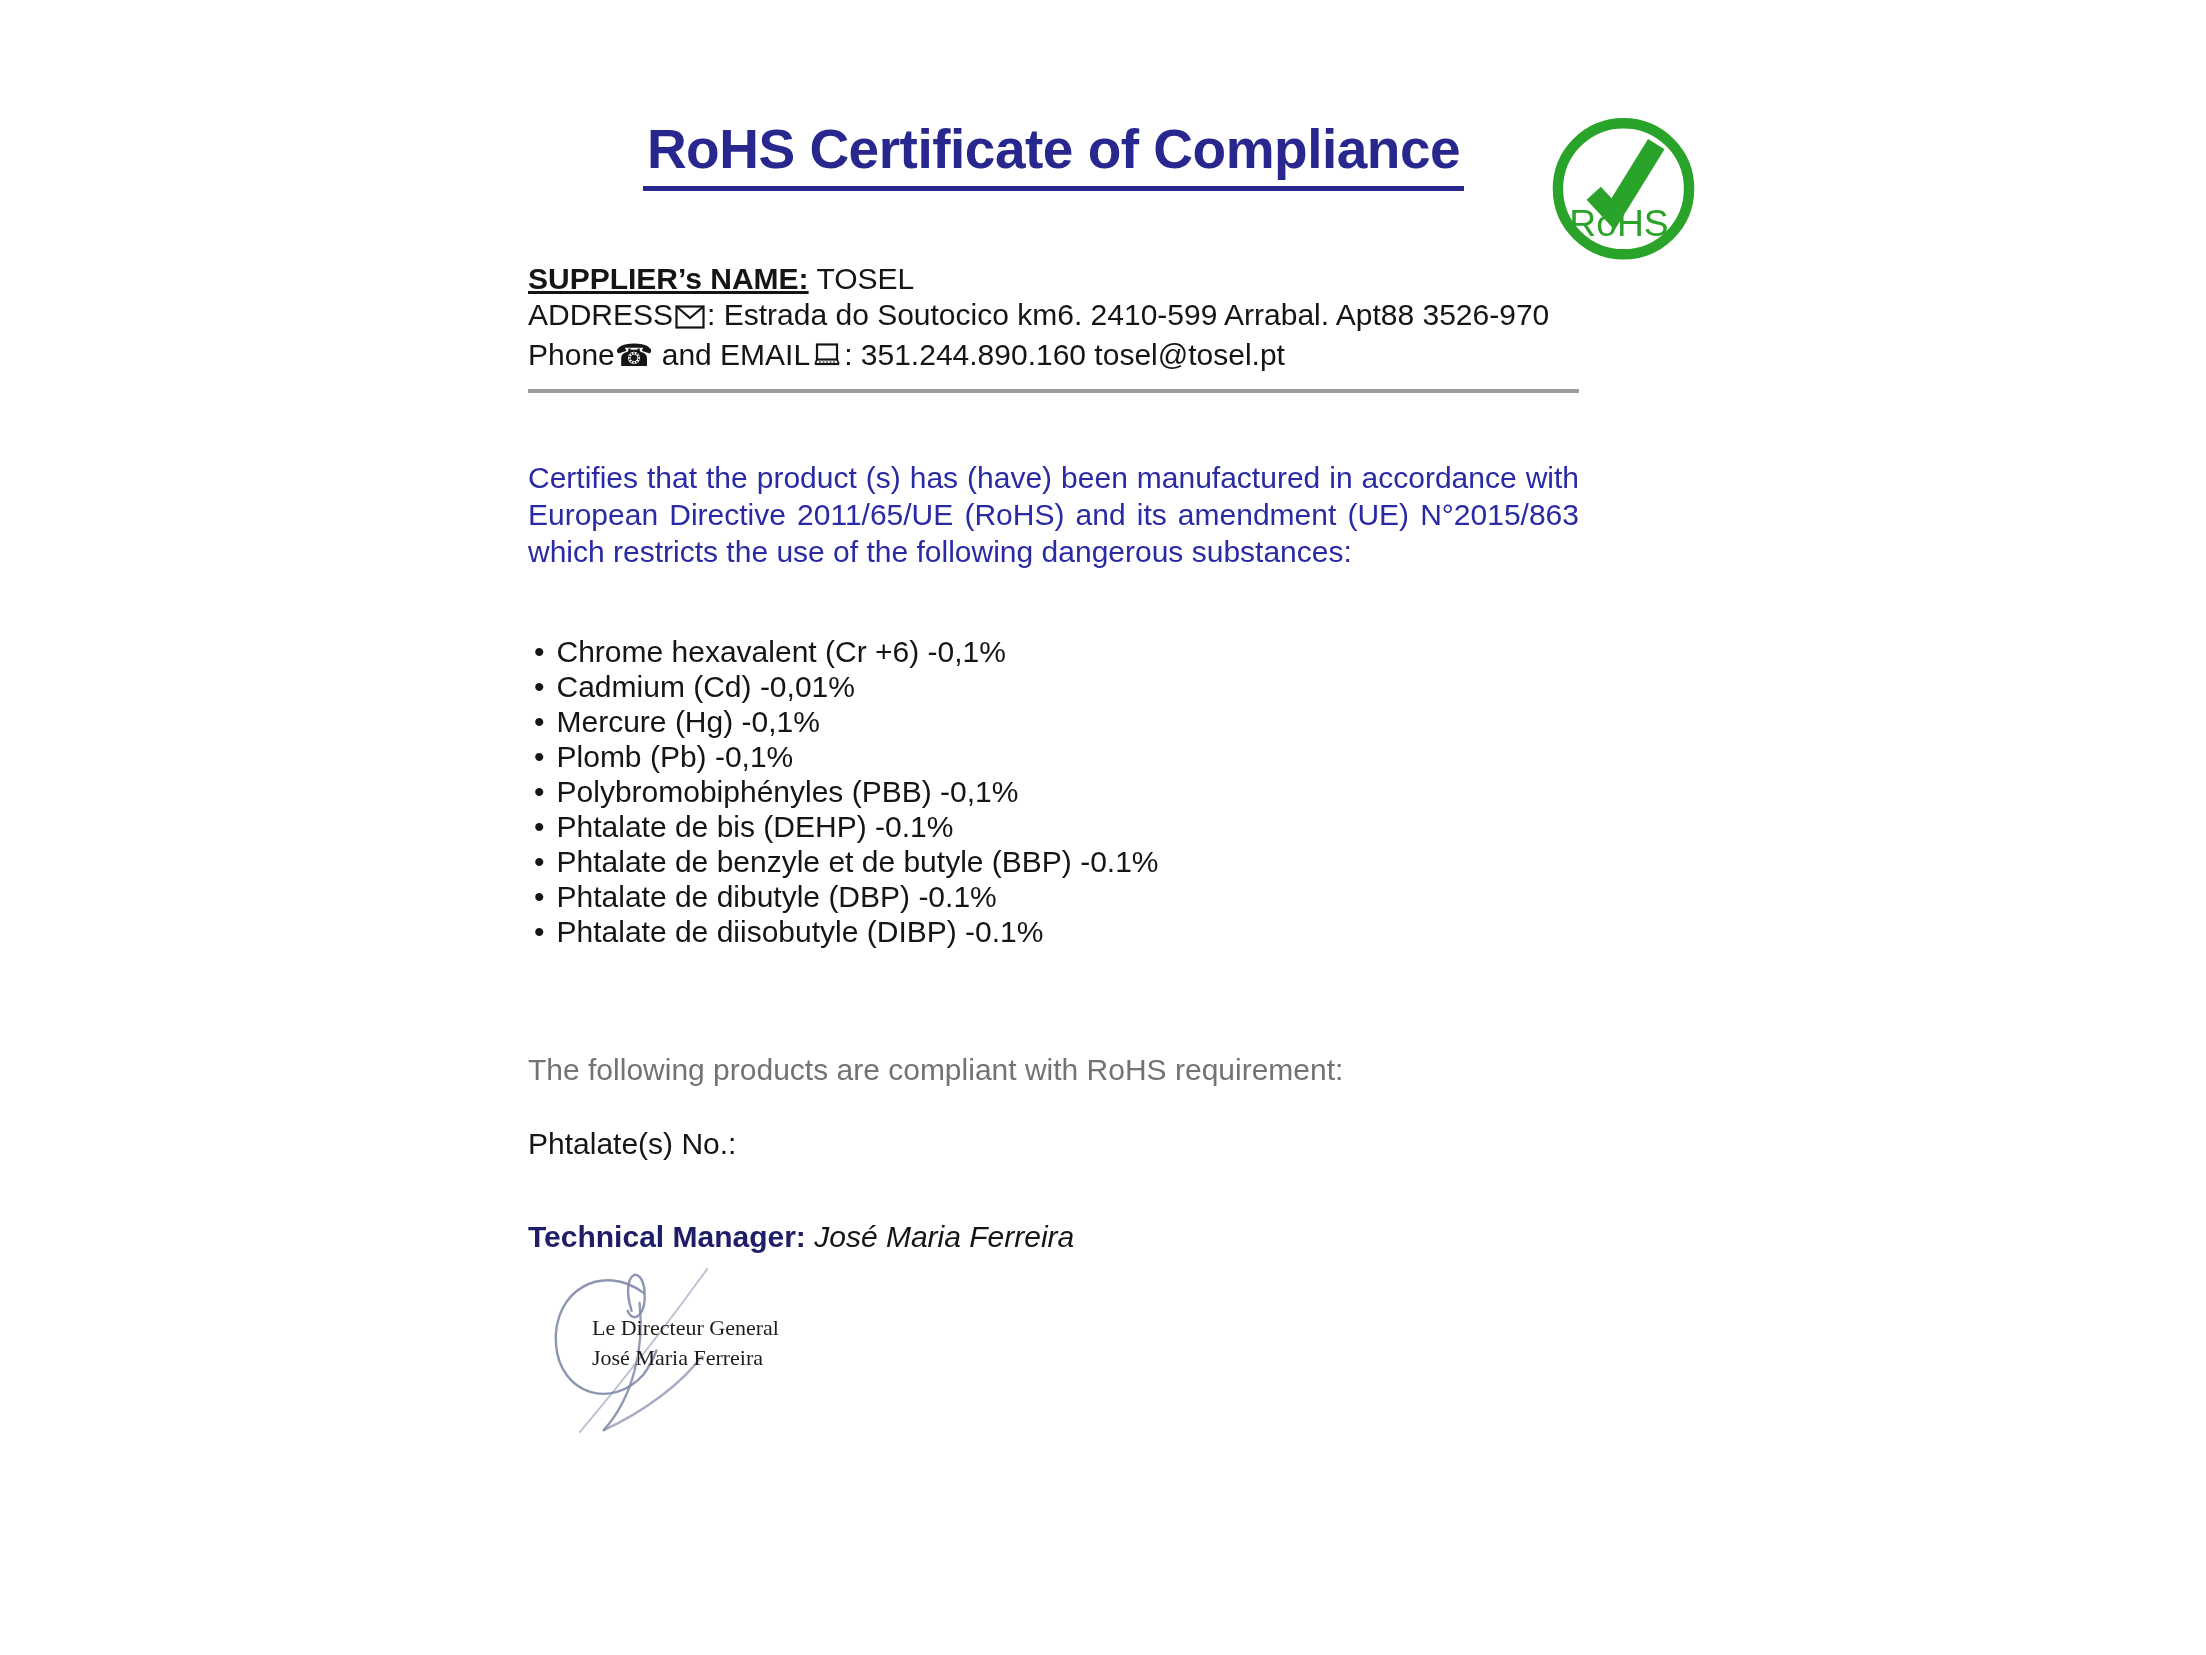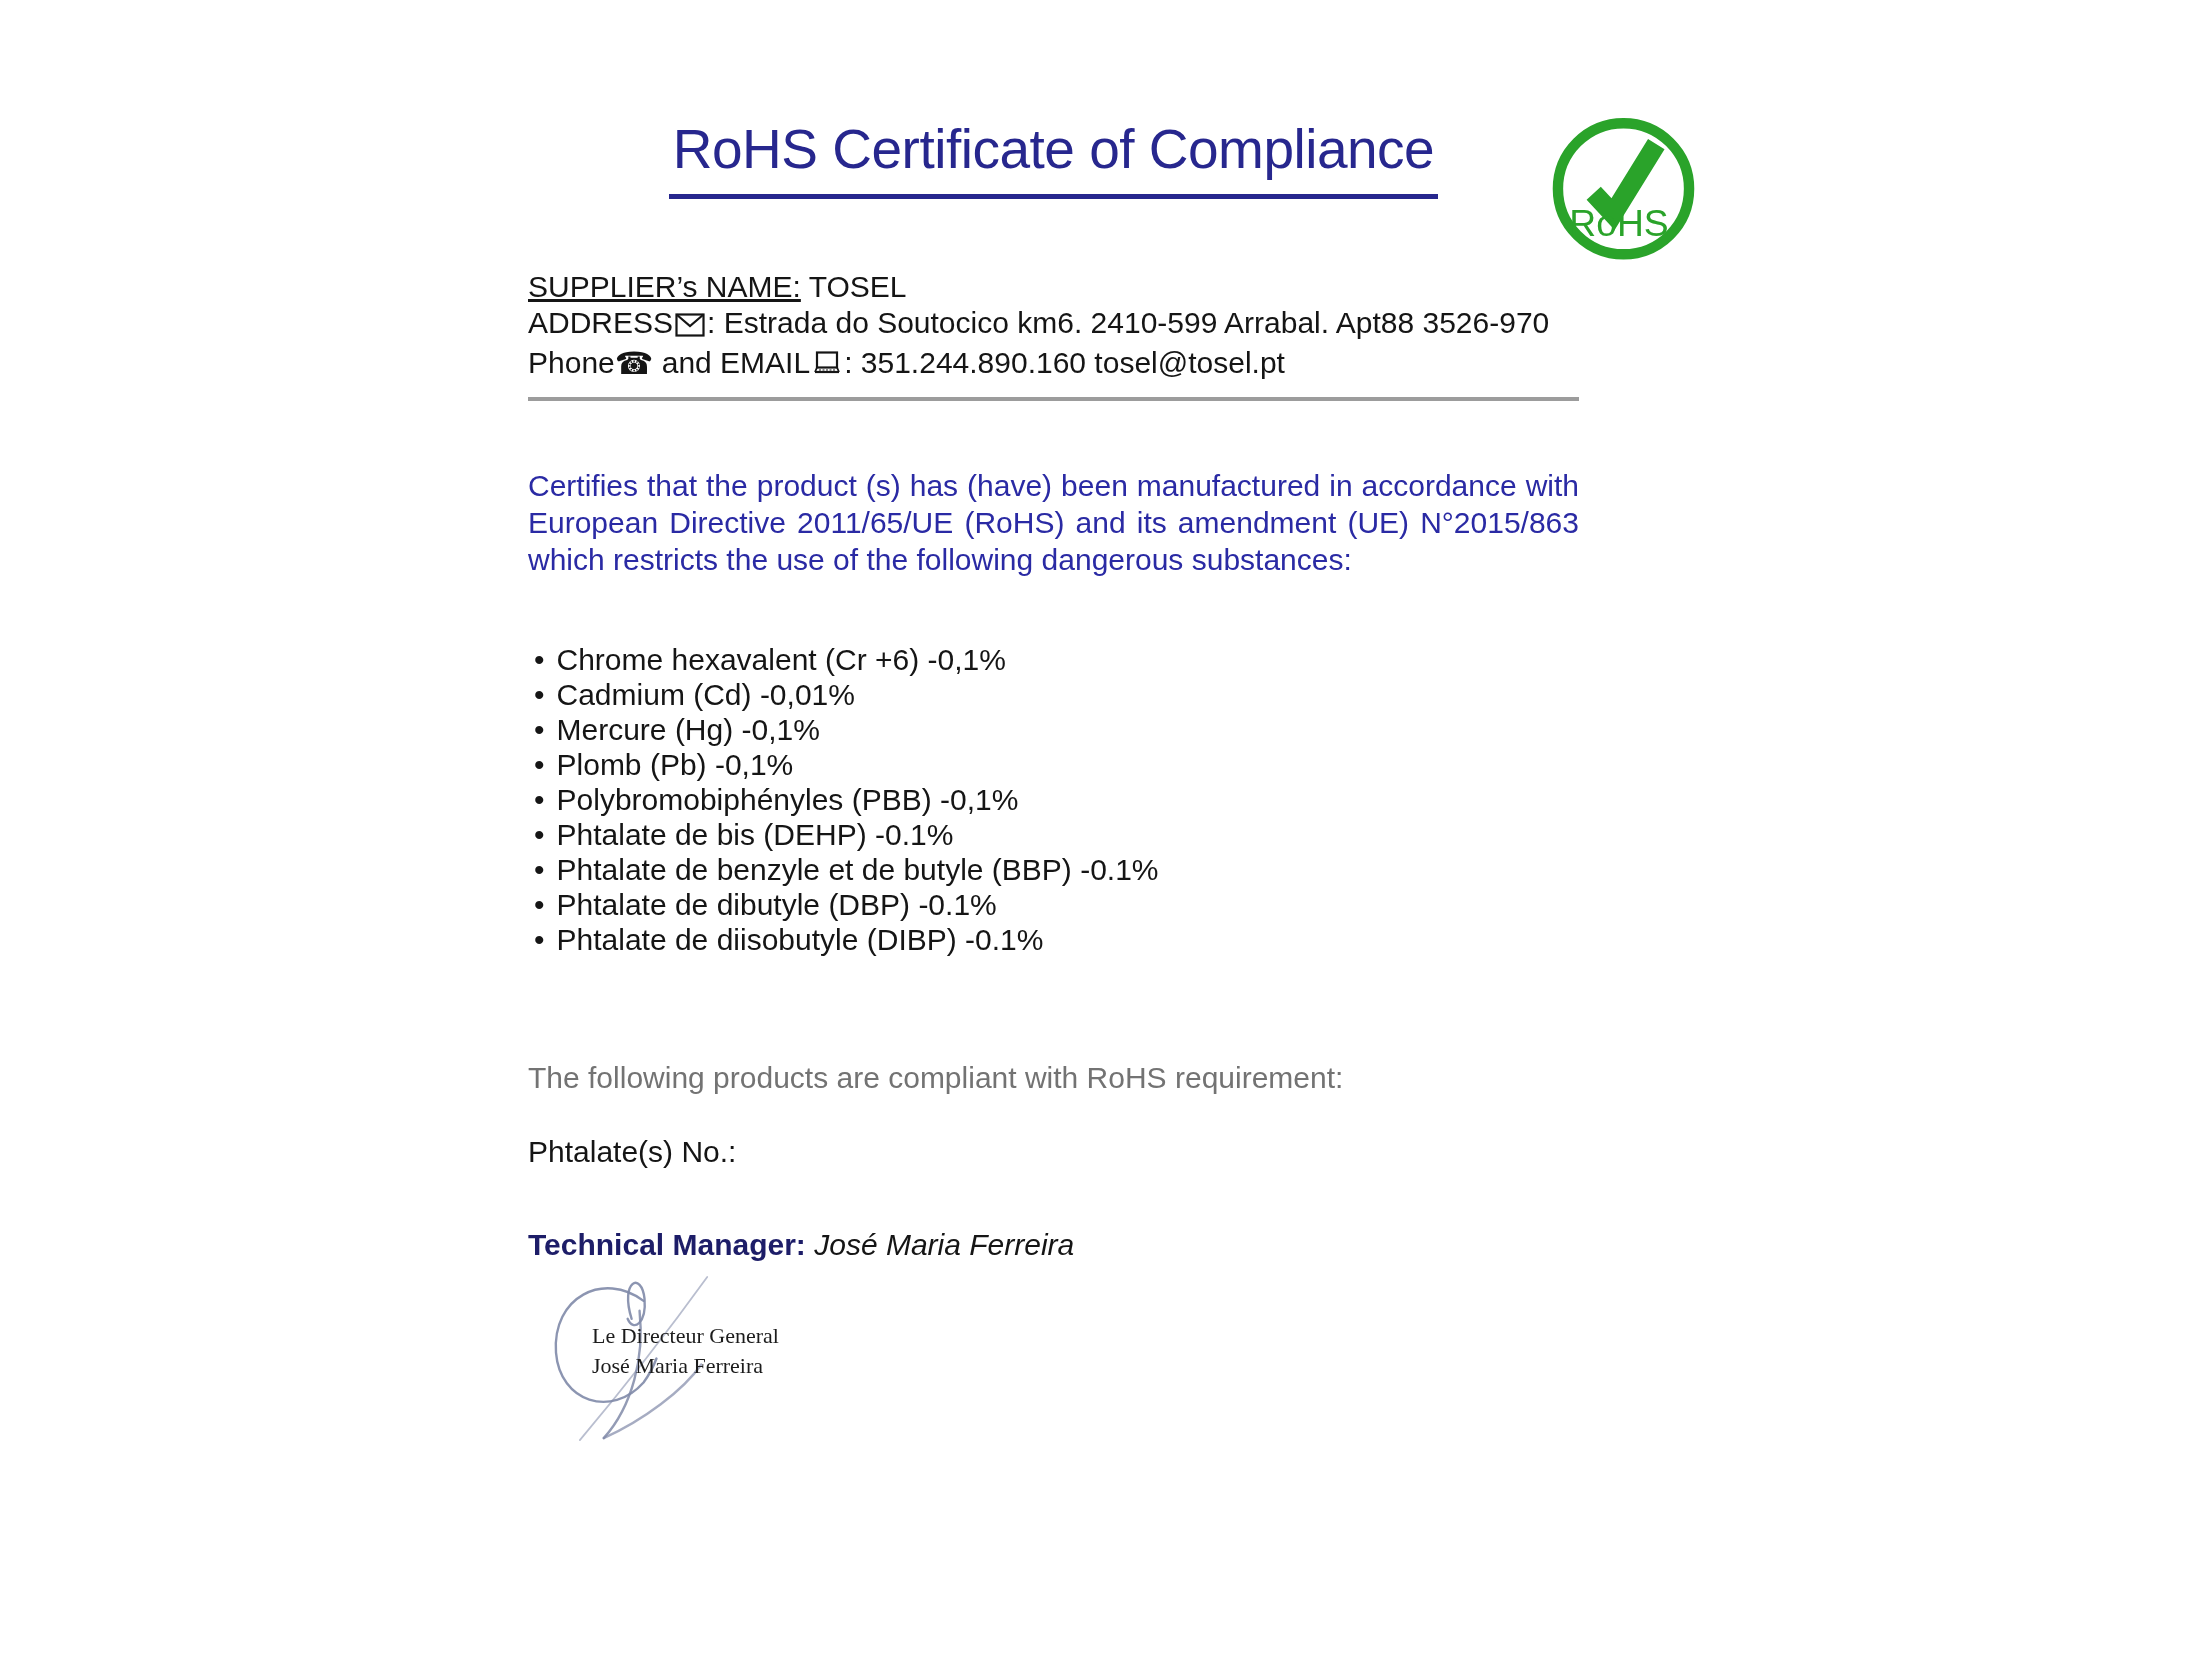--- a/index.html
+++ b/index.html
@@ -23,32 +23,32 @@
   
   .doc {
     position:absolute; left:528px; top:119px;
     width:1051px;
   }
 
   
   .title-wrap { text-align:center; }
   .doc-title {
     display:inline-block;
-    font-size:55px; font-weight:normal;
+    font-size:55px; font-weight:bold;
     color:#27278e;
     border-bottom:5px solid #27278e;
-    padding:0 4px 13px 4px;
+    padding:0 4px 5px 4px;
     line-height:1.12;
     letter-spacing:-0.5px;
   }
 
   
   .supplier { margin-top:70px; font-size:30px; line-height:36px; }
   .supplier .line { white-space:nowrap; }
-  .bold-u { font-weight:normal; text-decoration:underline; }
+  .bold-u { font-weight:bold; text-decoration:underline; }
   .glyph-icon { font-size:31px; line-height:1; display:inline-block; transform:translateY(1px); }
   .mini-icon { display:inline-block; vertical-align:-4px; margin:0 2px; }
 
   
   .rule {
     margin-top:12px;
     height:4px; width:100%;
     background:#9c9c9c; border:none;
   }
 

